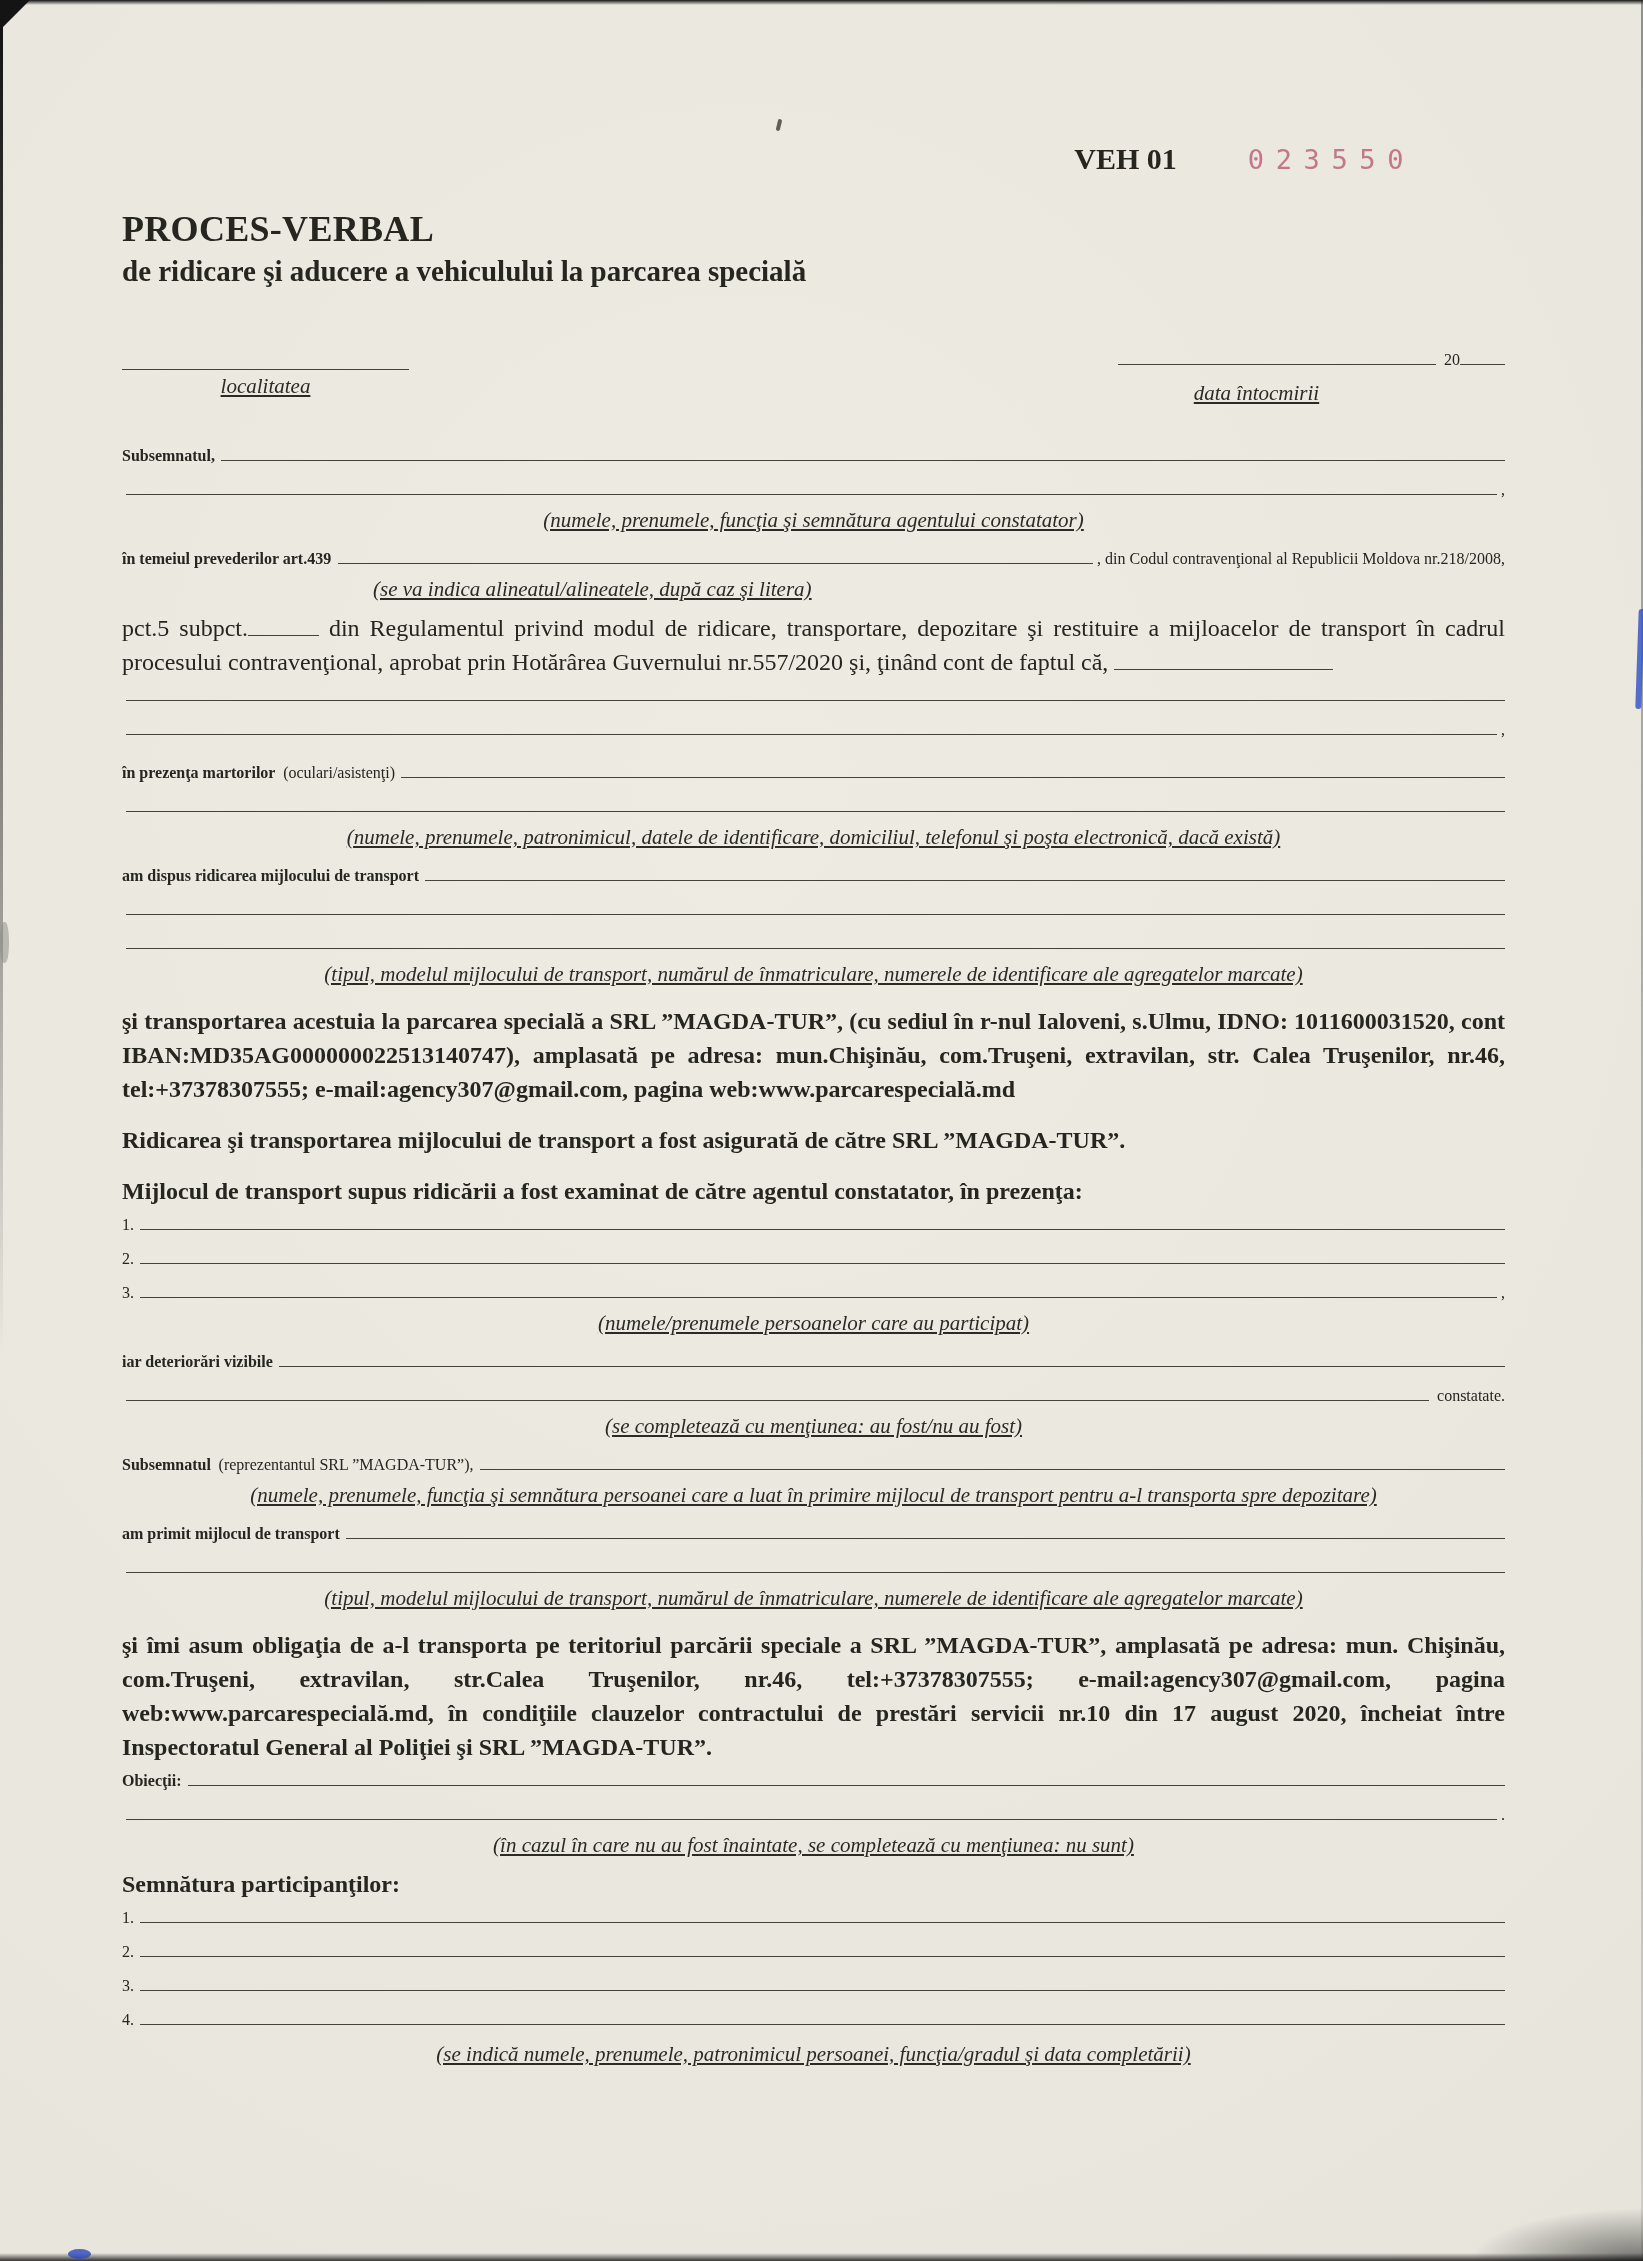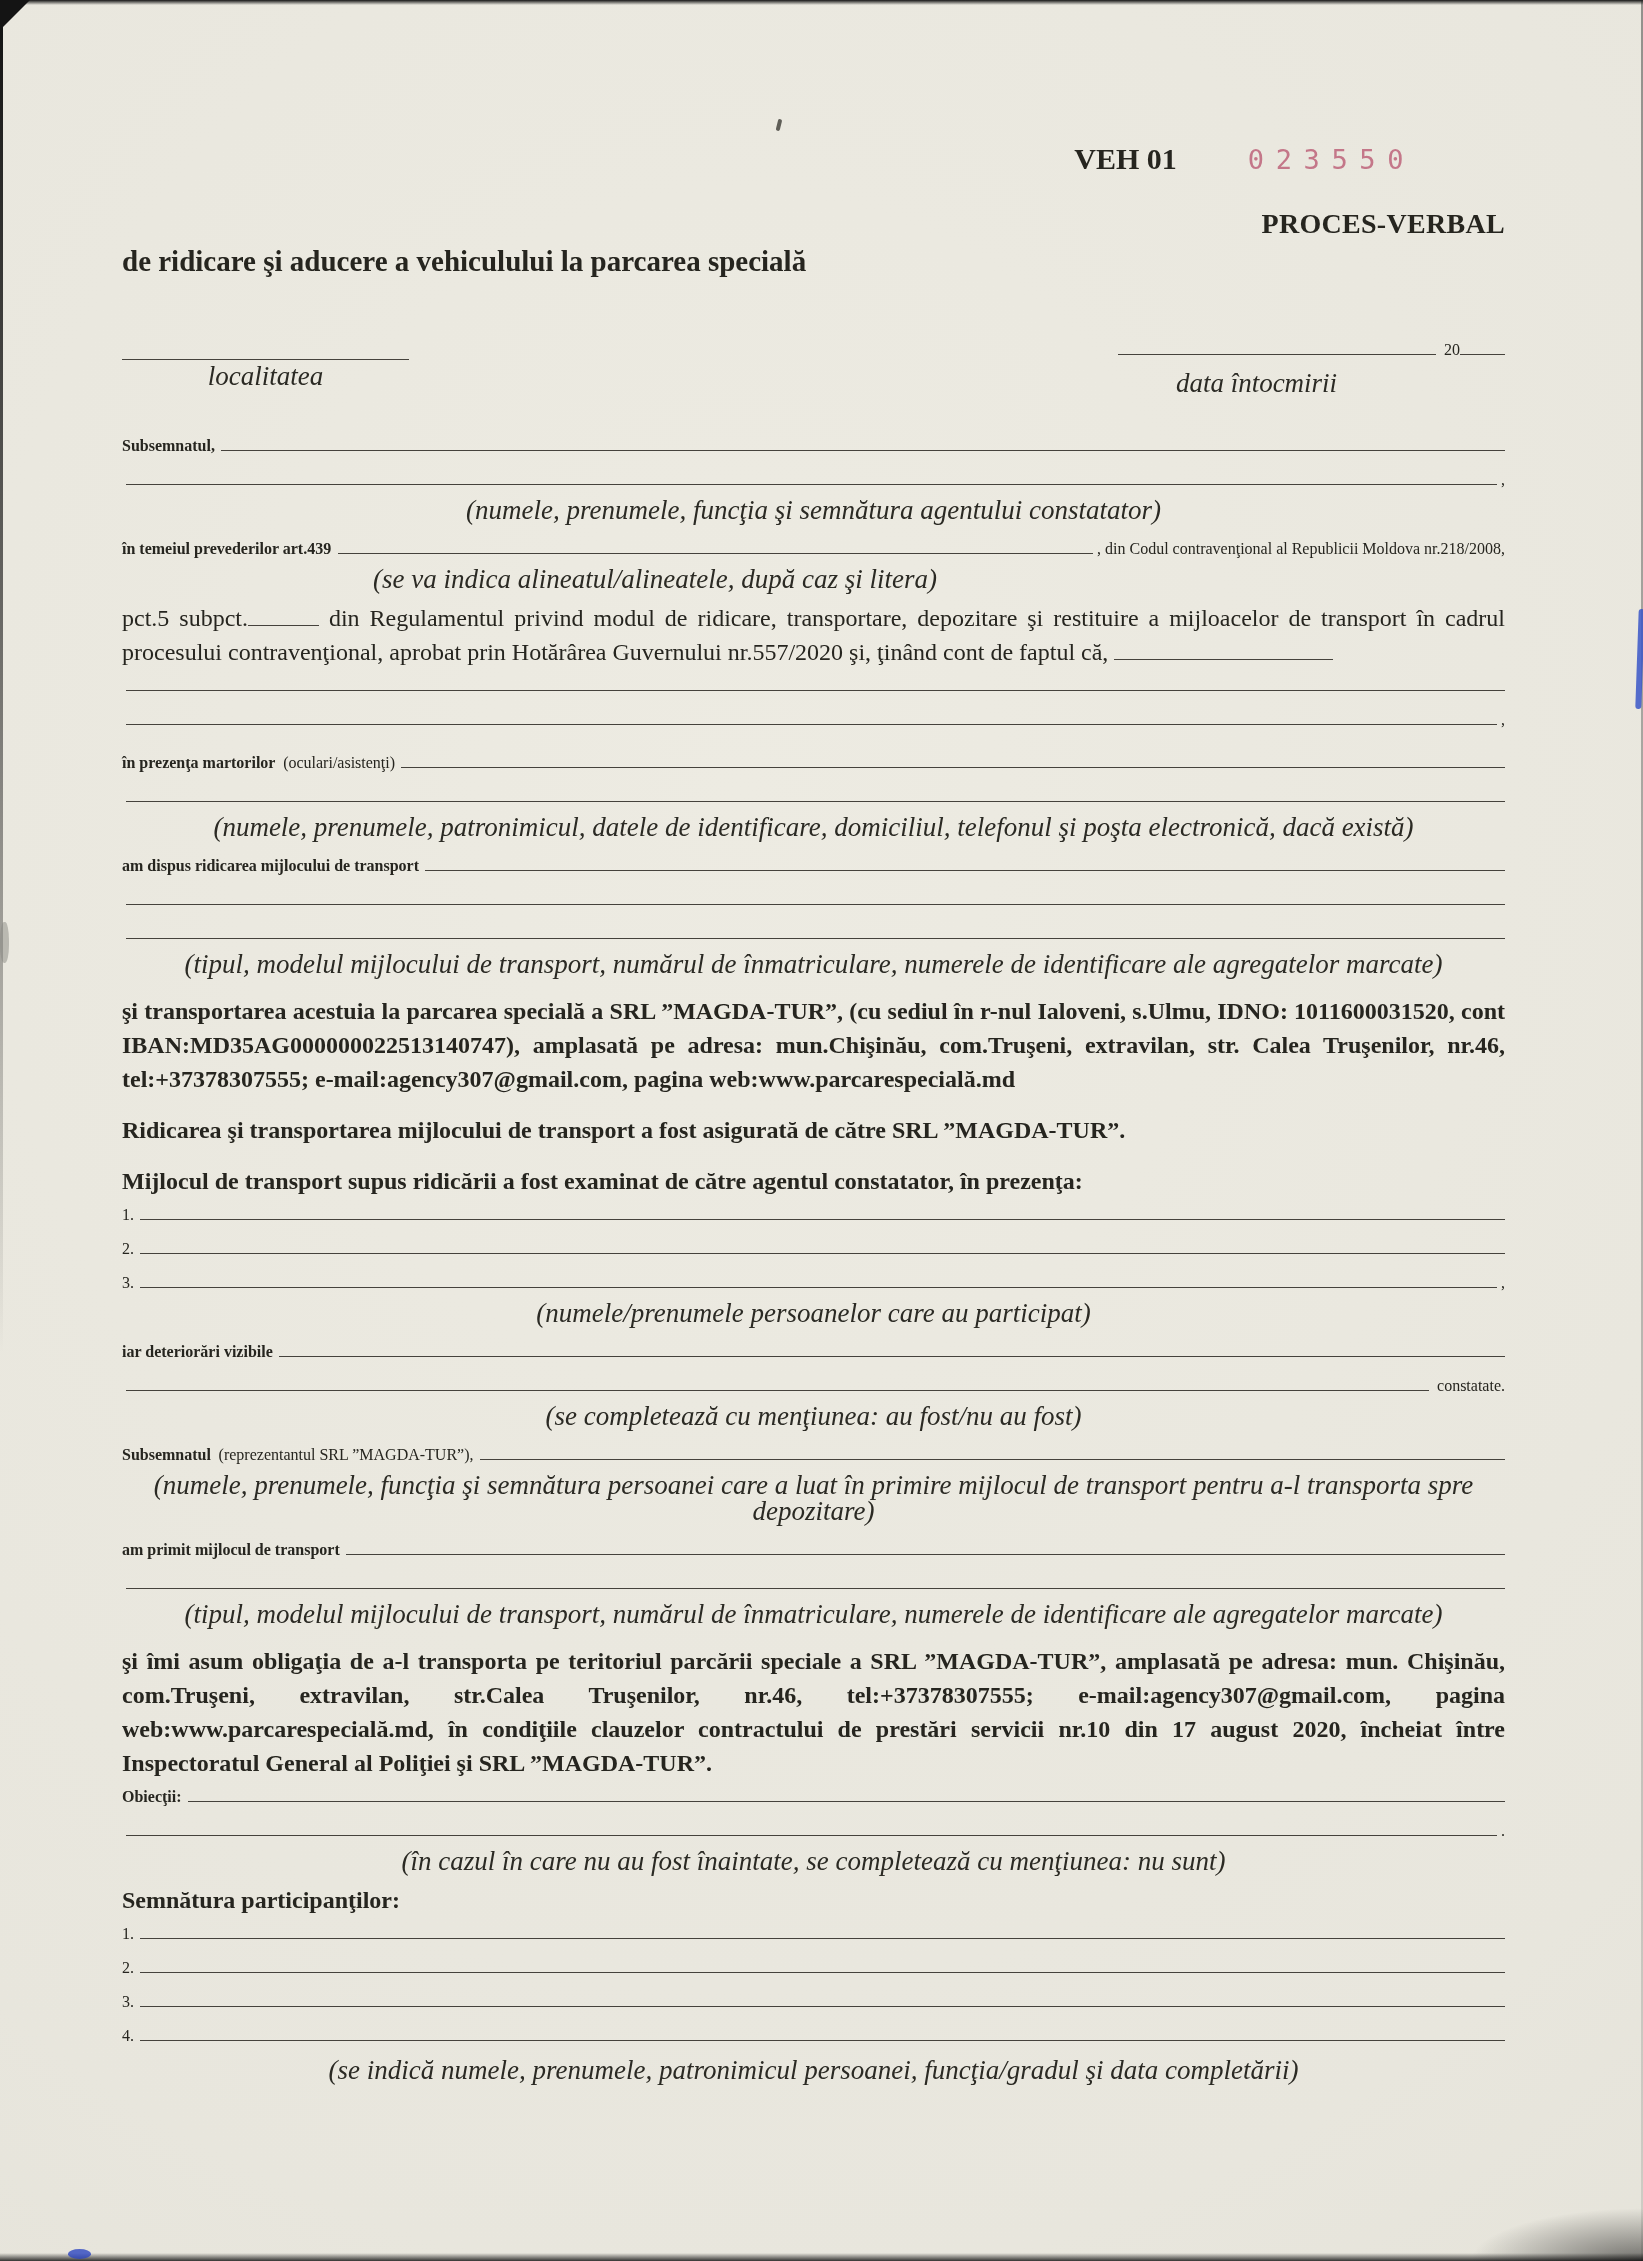--- a/index.html
+++ b/index.html
@@ -16,34 +16,34 @@
 
   
   .b { font-weight: bold; }
   .row { display: flex; align-items: baseline; line-height: 34px; font-size: 16px; }
   .p   { text-align: justify; line-height: 34px; font-size: 24px; }
   .fl  { flex: 1 1 auto; border-bottom: 1.9px solid #45423c; height: 3.2px; margin-left: 6.4px; min-width: 19.3px; }
   .fl0 { margin-left: 0; }
   .ibl { display: inline-block; border-bottom: 1.9px solid #45423c; height: 3.2px; }
   .w110 { width: 71px; } .w340 { width: 219px; } .w70 { width: 45px; }
   .hold::before { content: "\00a0"; }
-  .cap { font-style: italic; font-size: 27px; line-height: 26px; color: #2b2a24; }
+  .cap { font-style: italic; font-size: 21px; line-height: 26px; color: #2b2a24; text-decoration: underline; }
   .center { text-align: center; }
   .sec { margin-top: 9px; }
   .gap { margin-top: 17px; }
   .tr  { margin-left: 3.9px; }
   .sp  { margin-left: 7.7px; }
 
   
   .annex { margin-left: auto; width: 501px; font-size: 22px; line-height: 27px; }
   .annex-h { font-weight: bold; font-size: 22.6px; }
   .veh-row { display: flex; justify-content: flex-end; gap: 71px; align-items: baseline; margin: 45px 90px 0 0; }
   .veh { font-size: 30px; font-weight: bold; margin-left: 41px; }
   .serial { font-family: "DejaVu Sans Mono", monospace; font-size: 27px; letter-spacing: 11.6px; color: #c06b80; opacity: .9; }
-  .title { text-align: right; font-weight: bold; font-size: 28px; margin-top: 32px; letter-spacing: 0.3px; }
+  .title { text-align: left; font-weight: bold; font-size: 36px; margin-top: 32px; letter-spacing: 0.3px; }
   .subtitle { font-weight: bold; font-size: 29px; margin-top: 5.2px; }
 
   
   .locdate { display: flex; margin-top: 55px; align-items: flex-start; }
   .ld-left { width: 287px; }
   .ld-right { width: 387px; margin-left: auto; }
   .ld-line { border-bottom: 1.9px solid #45423c; height: 27px; }
   .ld-left .cap, .ld-right .cap { margin-top: 2.6px; }
   .ld-right .cap { padding-right: 110px; }
 

